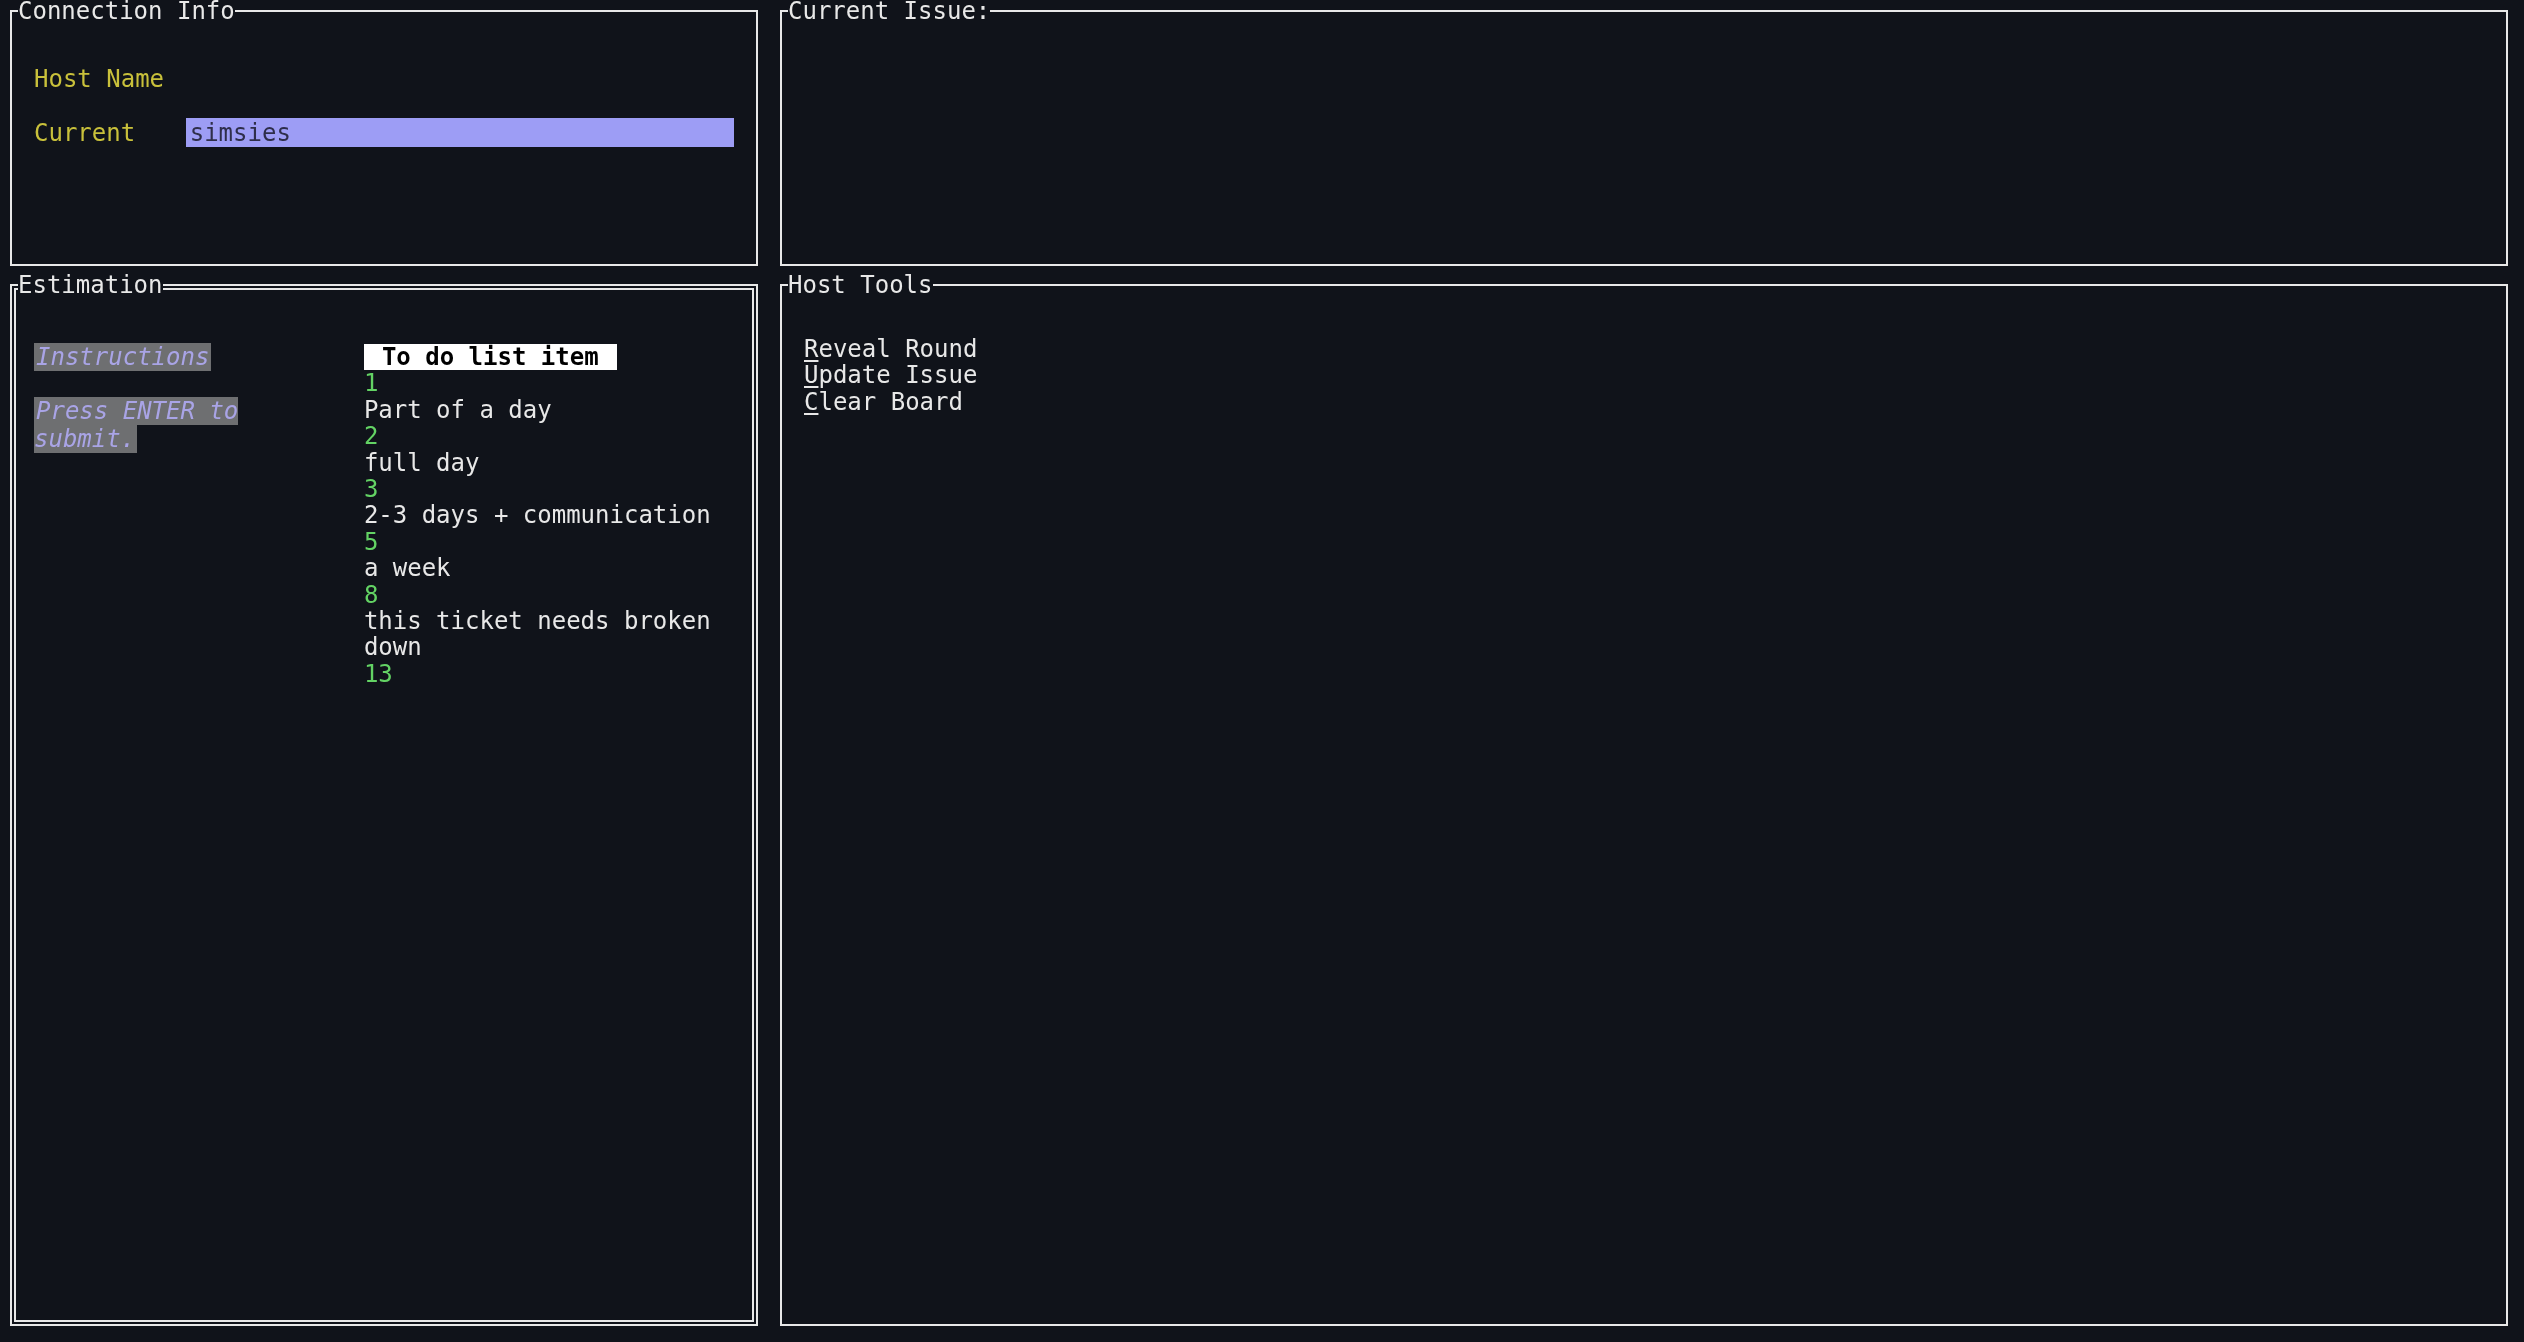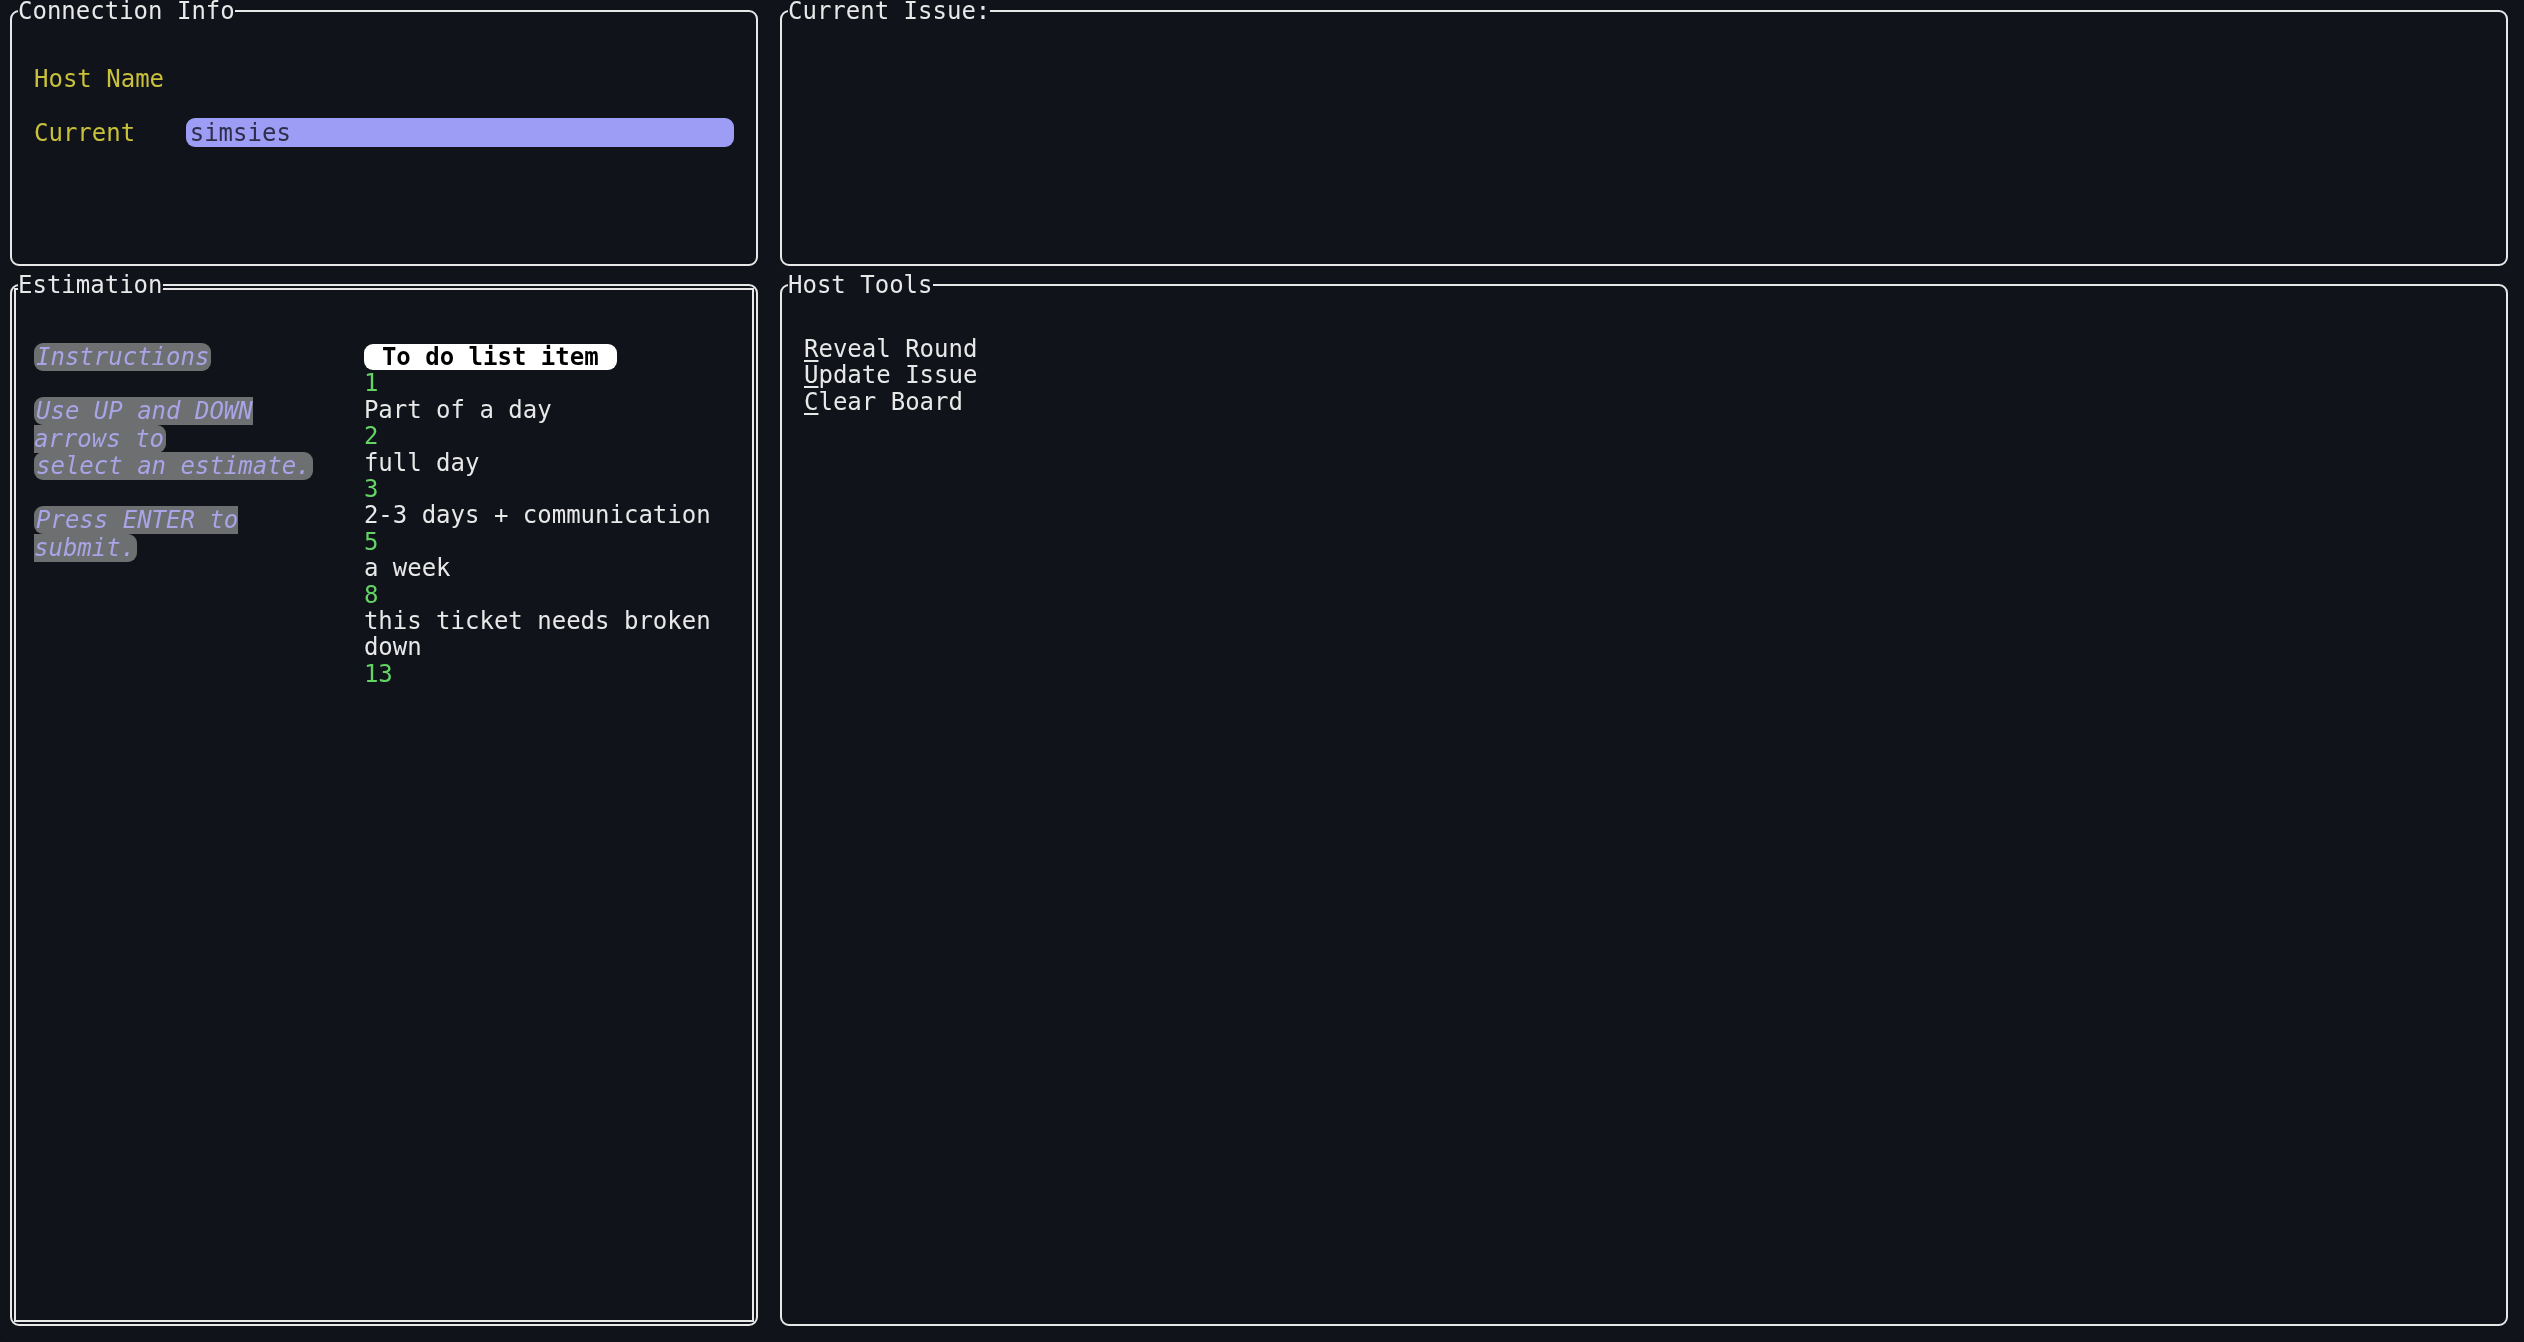--- a/index.html
+++ b/index.html
@@ -8,21 +8,21 @@
     --border: #e8e8e8;
     --label: #c9c13b;
     --input-bg: #9d9df5;
     --input-fg: #2e2e4a;
     --instr-bg: #6e6f71;
     --instr-fg: #a9a4e6;
     --green: #63d364;
     --sel-bg: #ffffff;
     --sel-fg: #000000;
   }
-  * { box-sizing: border-box; border-radius: 9px; }
+  * { box-sizing: border-box; }
   html, body {
     margin: 0; padding: 0;
     width: 100%; height: 100%;
     background: var(--bg);
     color: var(--fg);
     font-family: "Menlo", "Consolas", "DejaVu Sans Mono", monospace;
     font-size: 24px;
     line-height: 1.1;
   }
   .screen {
@@ -154,24 +154,20 @@
   <div class="panel">
     <span class="title">Current Issue:</span>
   </div>
 
   <div class="panel double">
     <span class="title">Estimation</span>
 
     <div class="estimation-body">
       <div class="instructions">
         <p><span class="chunk">Instructions</span></p>
-        <p>
-          <span class="chunk">Use UP and DOWN arrows to</span><br>
-          <span class="chunk">select an estimate.</span>
-        </p>
         <p><span class="chunk">Press ENTER to submit.</span></p>
       </div>
 
       <div class="options" id="options-list"><span class="opt-label selected">To do list item</span><span class="opt-value">1</span><span class="opt-label">Part of a day</span><span class="opt-value">2</span><span class="opt-label">full day</span><span class="opt-value">3</span><span class="opt-label">2-3 days + communication</span><span class="opt-value">5</span><span class="opt-label">a week</span><span class="opt-value">8</span><span class="opt-label">this ticket needs broken down</span><span class="opt-value">13</span></div>
     </div>
   </div>
 
   <div class="panel">
     <span class="title">Host Tools</span>
     <div class="tools" id="tools-list">

